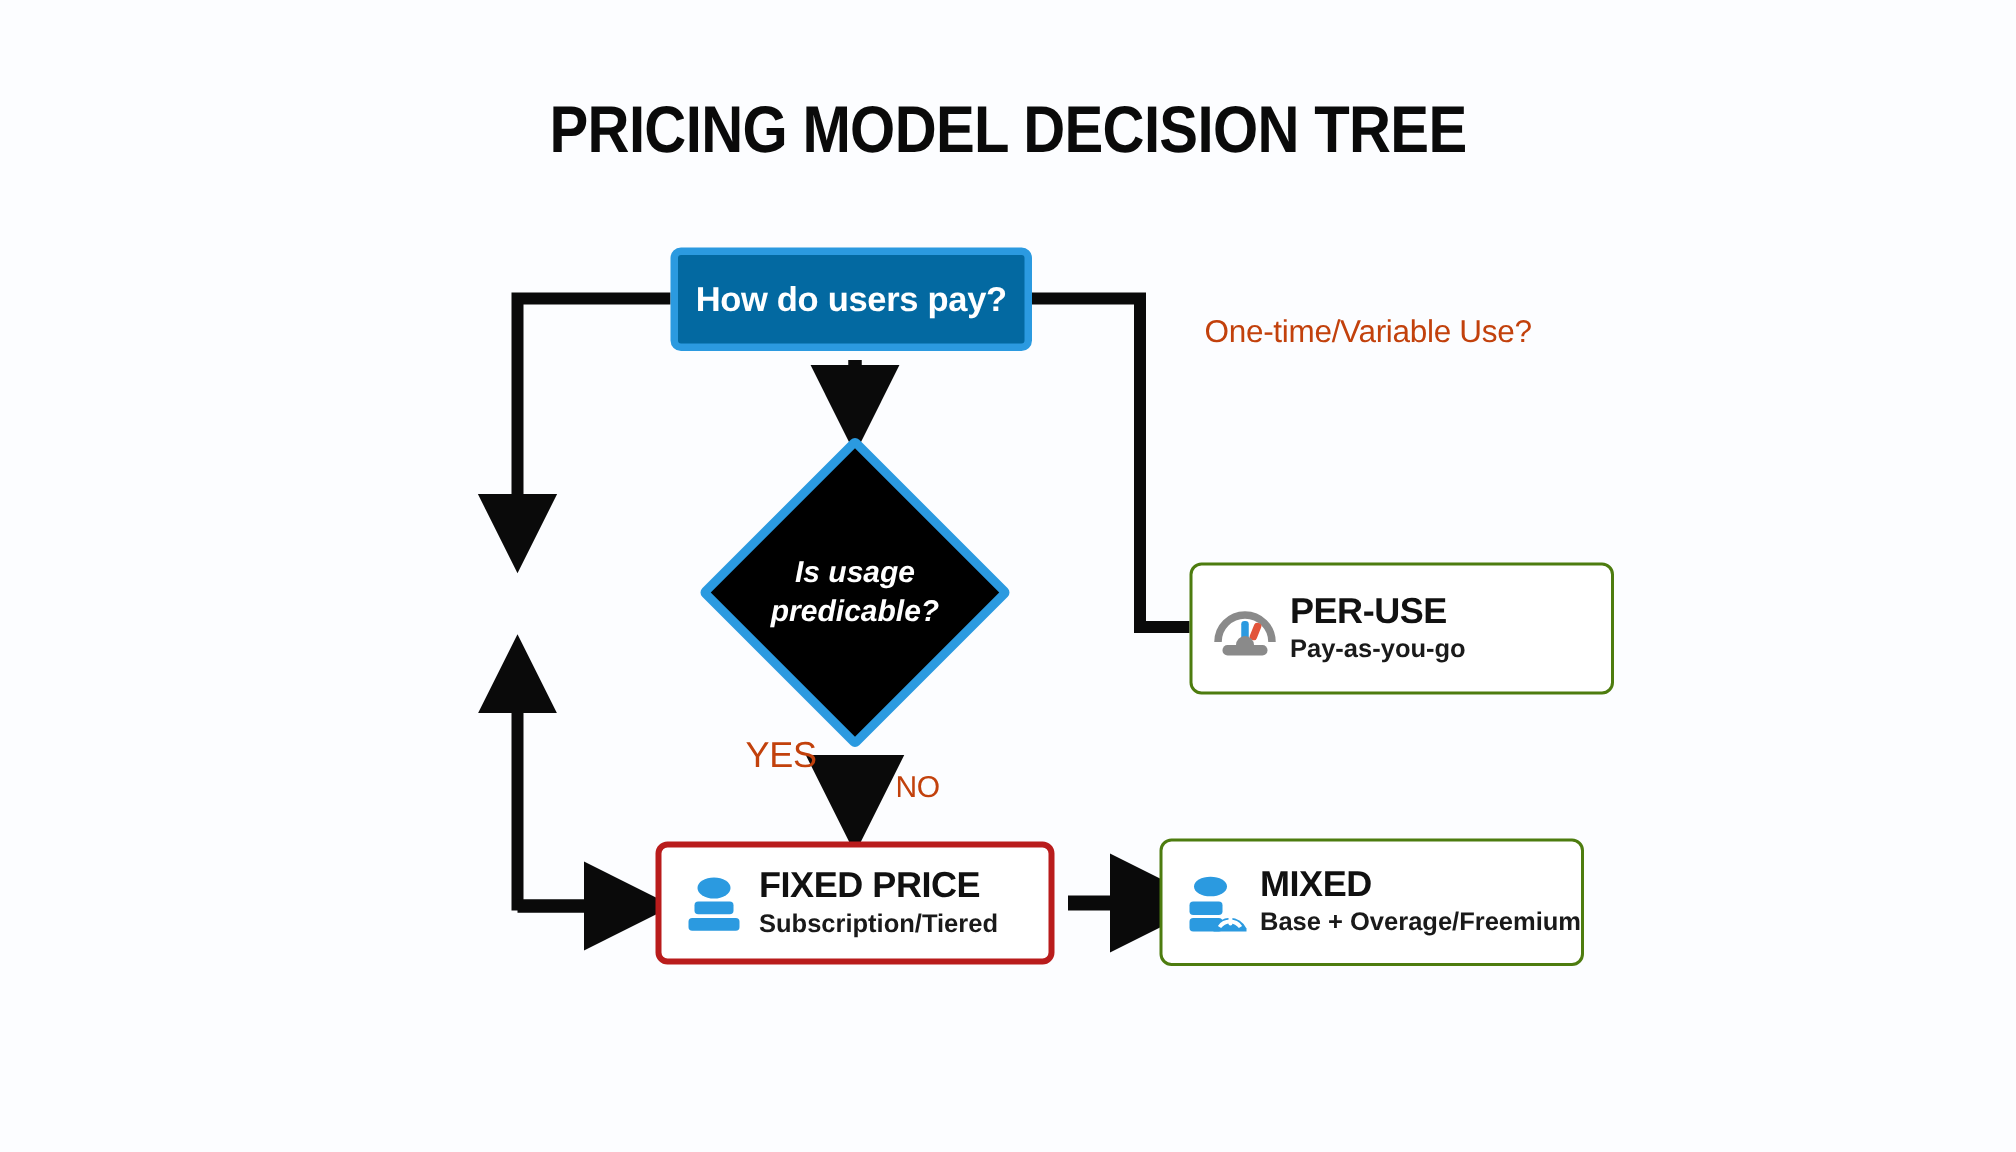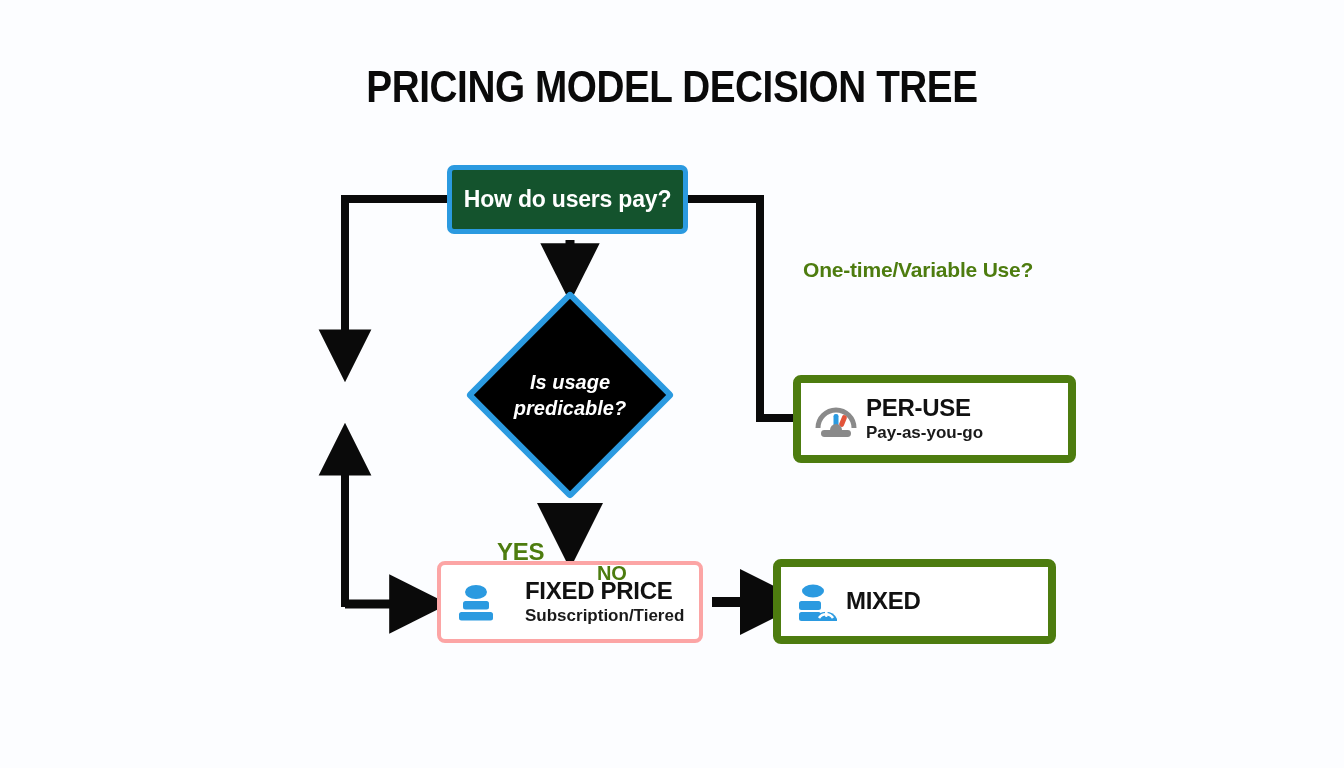--- a/index.html
+++ b/index.html
@@ -35,21 +35,21 @@
     white-space: nowrap;
   }
 
   
   .node-root {
     position: absolute;
     left: 447px;
     top: 165px;
     width: 241px;
     height: 69px;
-    background: #14532d;
+    background: #0369a1;
     border: 5px solid #2b9ae0;
     border-radius: 7px;
     box-sizing: border-box;
     display: flex;
     align-items: center;
     justify-content: center;
   }
   .node-root .label {
     color: #ffffff;
     font-size: 23px;
@@ -98,22 +98,22 @@
 
   .card {
     position: absolute;
     background: #ffffff;
     box-sizing: border-box;
     border-radius: 8px;
     display: flex;
     align-items: center;
     padding-left: 13px;
   }
-  .card.gray   { border: 8px solid #4d7c0f; }
-  .card.blue   { border: 4px solid #fca5a5; gap: 19px; }
+  .card.gray   { border: 2px solid #4d7c0f; }
+  .card.blue   { border: 4px solid #b91c1c; }
 
   .card-peruse { left: 793px; top: 375px; width: 283px; height: 88px; }
   .card-fixed  { left: 437px; top: 561px; width: 266px; height: 82px; }
   .card-mixed  { left: 773px; top: 559px; width: 283px; height: 85px; }
 
   .card-icon {
     width: 44px;
     height: 46px;
     flex: 0 0 44px;
     margin-right: 8px;
@@ -133,25 +133,24 @@
     font-weight: 700;
     color: #1a1a1a;
     line-height: 1.25;
     white-space: nowrap;
   }
 
   
   .edge-label {
     position: absolute;
     font-size: 21px;
-    font-weight: 700;
-    color: #4d7c0f;
+    font-weight: 400;
+    color: #c2410c;
     white-space: nowrap;
     letter-spacing: -0.2px;
-    margin-top: 48px;
   }
   .lbl-recurring { left: 233px; top: 389px; }
   .lbl-onetime   { left: 803px; top: 210px; }
   .lbl-yes { left: 497px; top: 490px; font-size: 24px; }
   .lbl-no  { left: 597px; top: 514px; font-size: 20px; }
 
   
   #edges {
     position: absolute;
     left: 0; top: 0;
@@ -236,20 +235,21 @@
         <ellipse cx="19" cy="12" rx="11" ry="6.5" fill="#2b9ae0"></ellipse>
         <rect x="5" y="22" width="22" height="9" rx="2.5" fill="#2b9ae0"></rect>
         <rect x="5" y="33" width="22" height="9" rx="2.5" fill="#2b9ae0"></rect>
         <path d="M21,40 A12,12 0 0 1 43,40 L43,42 L21,42 Z" fill="#2b9ae0"></path>
         <path d="M25,39 A8.5,8.5 0 0 1 39,39" fill="none" stroke="#ffffff" stroke-width="2.6"></path>
         <rect x="31" y="30" width="2.6" height="8" rx="1.2" fill="#ffffff"></rect>
       </svg>
     </div>
     <div class="card-text">
       <span class="card-title">MIXED</span>
+      <span class="card-sub">Base + Overage/Freemium</span>
     </div>
   </div>
 
   <div class="edge-label lbl-onetime">One-time/Variable Use?</div>
   <div class="edge-label lbl-yes">YES</div>
   <div class="edge-label lbl-no">NO</div>
 
 </div>
 
 </body></html>

